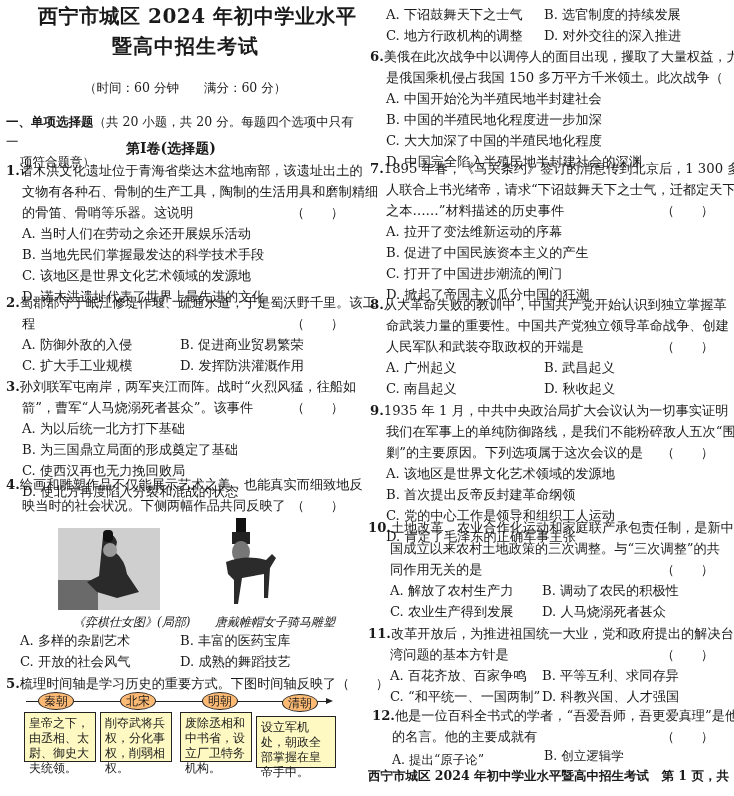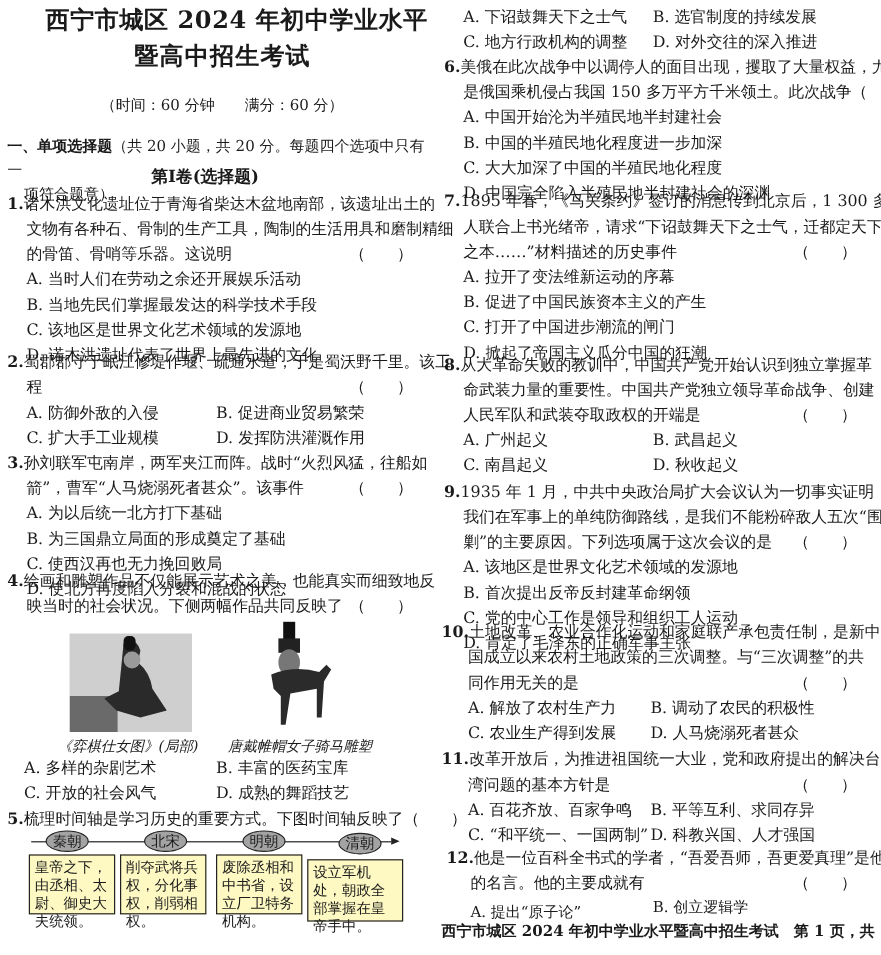--- a/index.html
+++ b/index.html
@@ -20,23 +20,23 @@
   .q { position: absolute; }
   .q .num { font-weight: bold; }
   .line { white-space: nowrap; display: block; }
   .indent { padding-left: 16px; }
   .paren { position: absolute; right: 12px; }
   .opt { display: block; white-space: nowrap; padding-left: 16px; }
   .opt2 { display: flex; padding-left: 16px; }
   .opt2 span { display: inline-block; white-space: nowrap; }
   .opt2 .a { width: 158px; }
   .figure { position: absolute; background: #d8d8d8; }
-  .caption { position: absolute; font-style: italic; font-size: 12px; white-space: nowrap; }
+  .caption { position: absolute; font-style: italic; font-size: 12px; white-space: nowrap; margin-left: 25px; }
   .tl-line { position: absolute; height: 1px; background: #222; }
-  .tl-oval { position: absolute; border: 1px solid #222; border-radius: 50%; background: #a3a3a3; font-size: 12px; text-align: center; line-height: 16px; height: 16px; }
+  .tl-oval { position: absolute; border: 1px solid #222; border-radius: 50%; background: #fdba74; font-size: 12px; text-align: center; line-height: 16px; height: 16px; }
   .tl-box { position: absolute; border: 1px solid #222; background: #fef9c3; font-size: 12px; line-height: 15px; padding: 3px 4px; box-sizing: border-box; }
   .tl-arrow { position: absolute; width: 0; height: 0; border-left: 7px solid #222; border-top: 3px solid transparent; border-bottom: 3px solid transparent; }
   .footer { position: absolute; top: 765px; left: 368px; font-weight: bold; font-size: 12.5px; white-space: nowrap; }
 </style>
 </head>
 <body>
 
 <div class="col left">
   <div class="title1">西宁市城区 2024 年初中学业水平</div>
   <div class="title2">暨高中招生考试</div>

